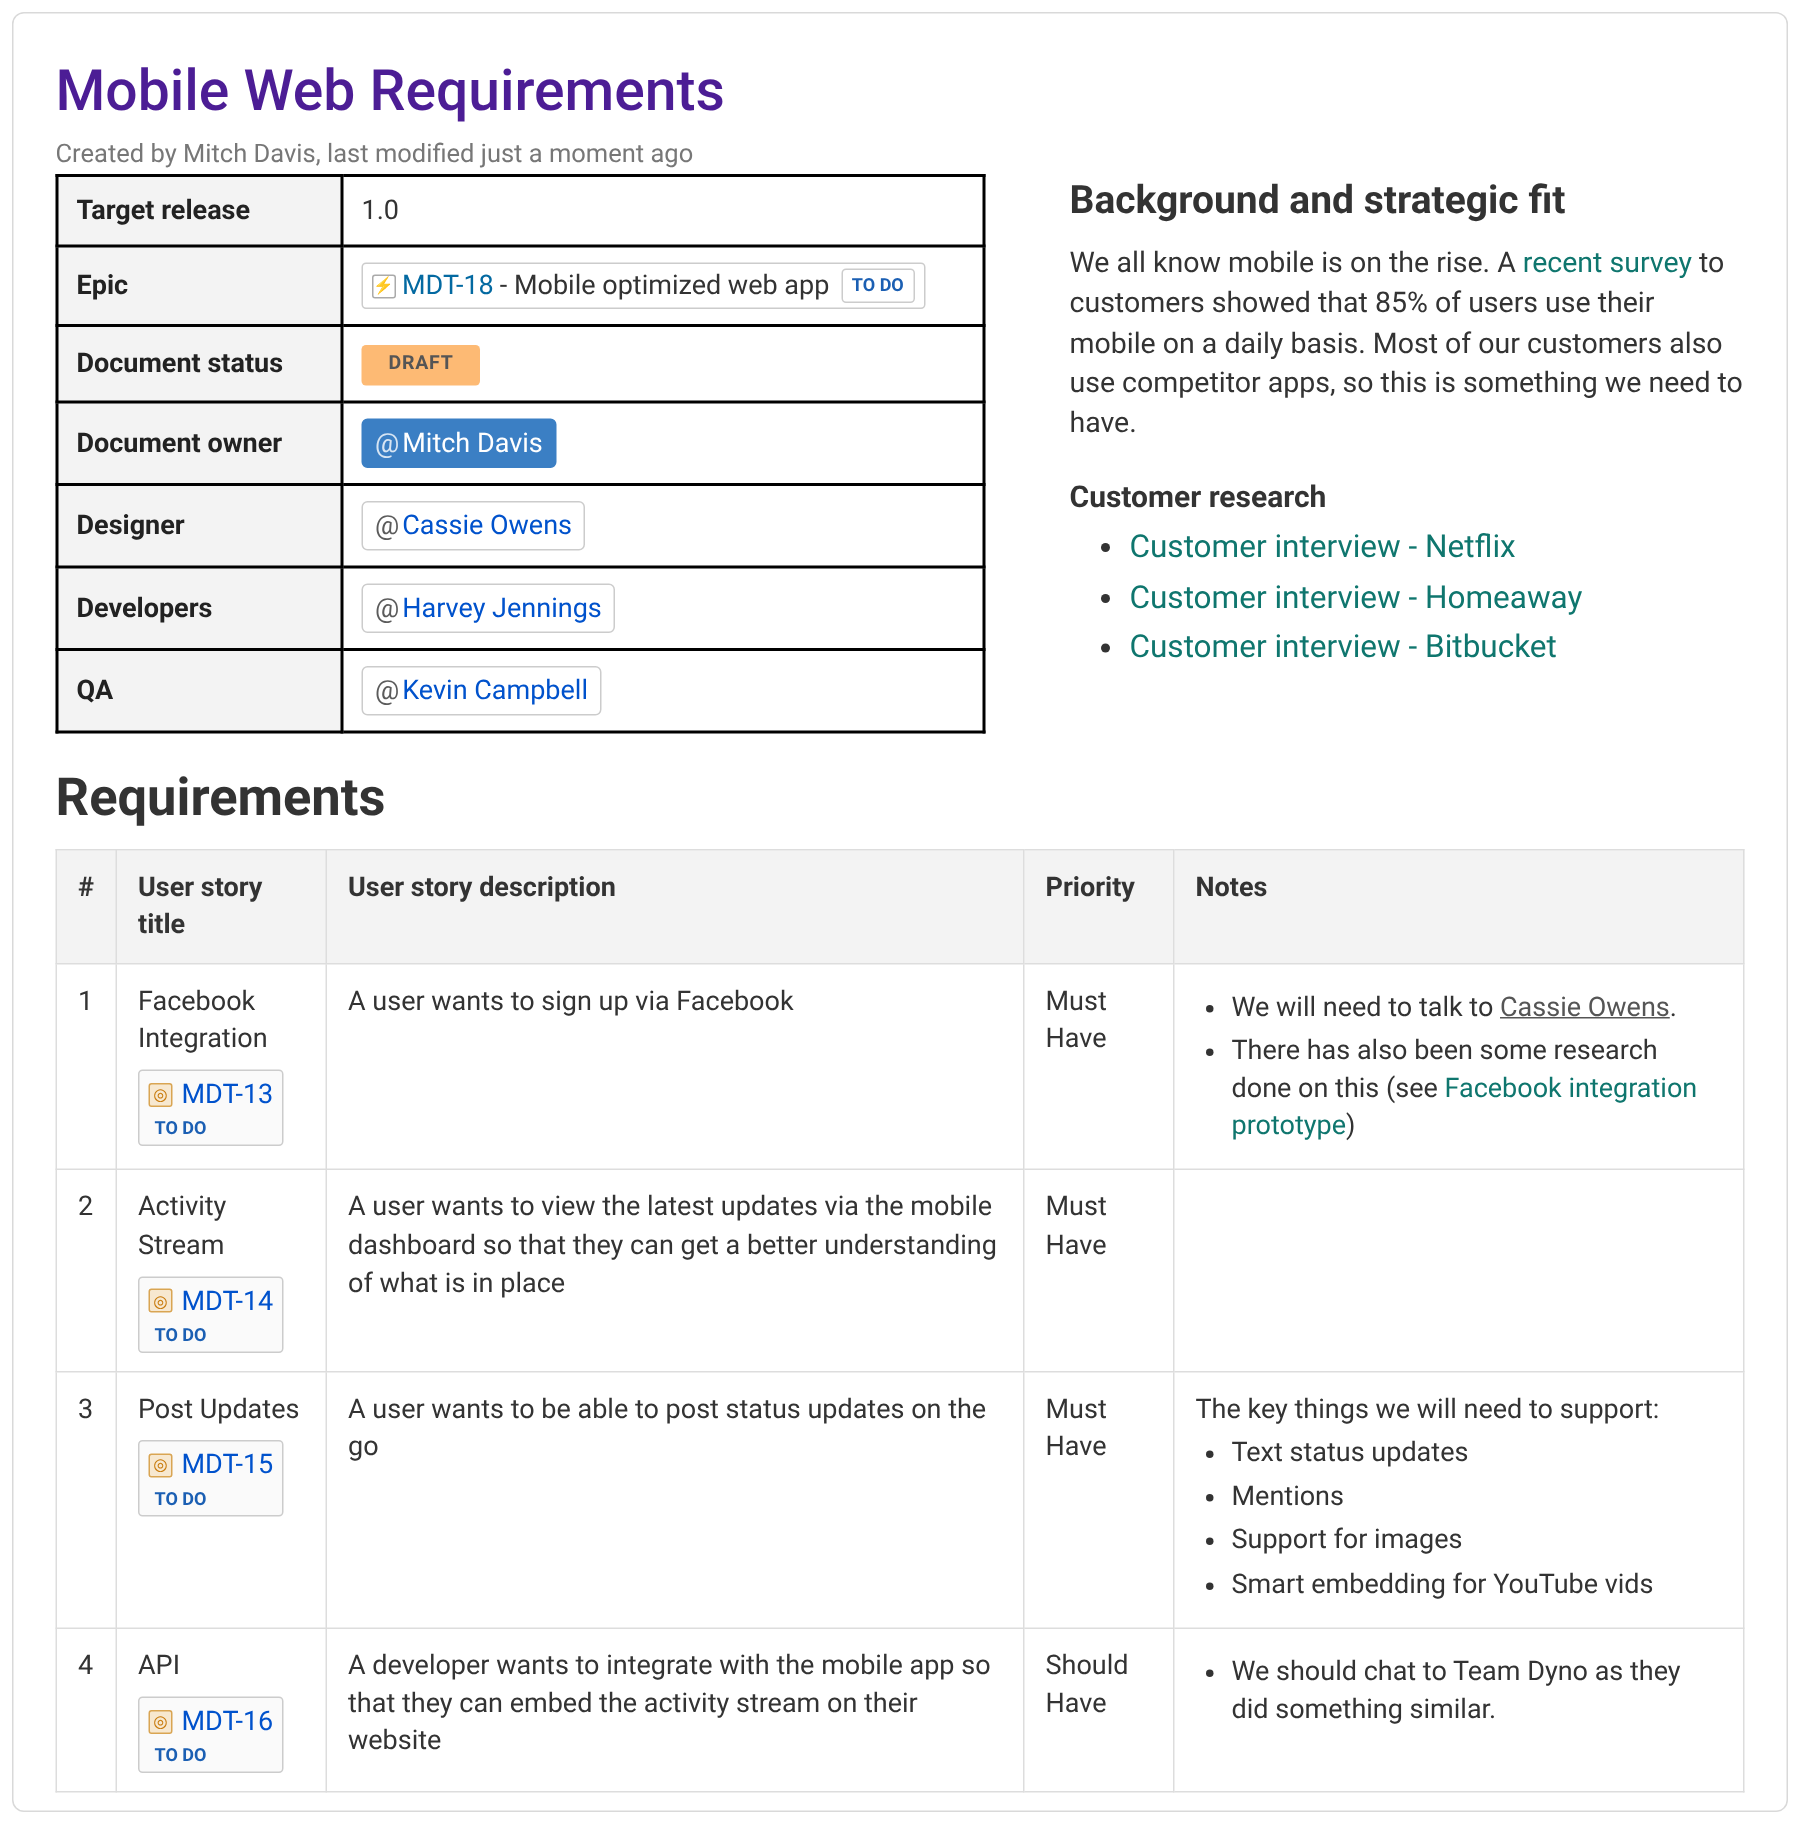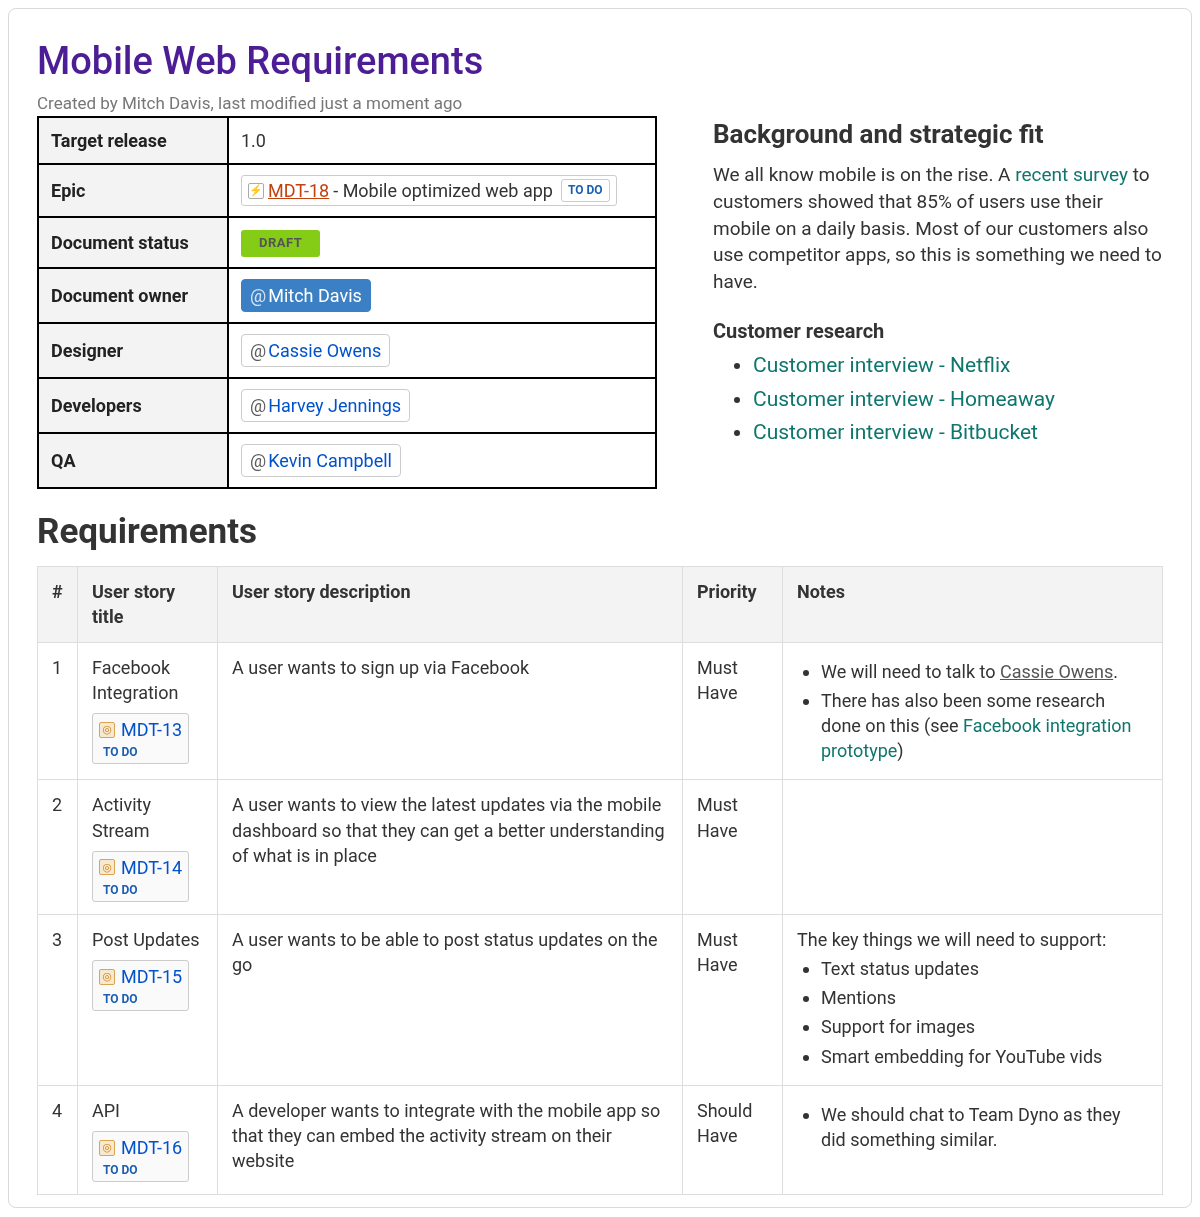--- a/index.html
+++ b/index.html
@@ -46,21 +46,21 @@
     vertical-align: middle;
   }
   .meta-table th {
     background: #f3f3f3;
     width: 190px;
     font-weight: 700;
     color: #222;
   }
   .status-lozenge {
     display: inline-block;
-    background: #84cc16;
+    background: #fdba74;
     color: #555;
     font-weight: 700;
     font-size: 13px;
     letter-spacing: 0.5px;
     padding: 4px 18px;
     border-radius: 3px;
   }
   .todo-lozenge {
     display: inline-block;
     border: 1px solid #ccc;
@@ -77,21 +77,21 @@
     display: inline-flex;
     align-items: center;
     border: 1px solid #ccc;
     border-radius: 3px;
     padding: 2px 6px;
     background: #fff;
     color: #333;
     gap: 4px;
     vertical-align: middle;
   }
-  .issue-link .key { color: #c2410c; text-decoration: underline; }
+  .issue-link .key { color: #0369a1; }
   .issue-icon {
     display: inline-flex;
     width: 16px; height: 16px;
     border: 1px solid #999;
     border-radius: 2px;
     align-items: center; justify-content: center;
     font-size: 11px;
   }
   .issue-icon.epic { background:#fff; color:#777; border-color:#aaa;}
   .issue-icon.story { background:#f7e8d0; color:#c87a0b; border-color:#d9a553;}

